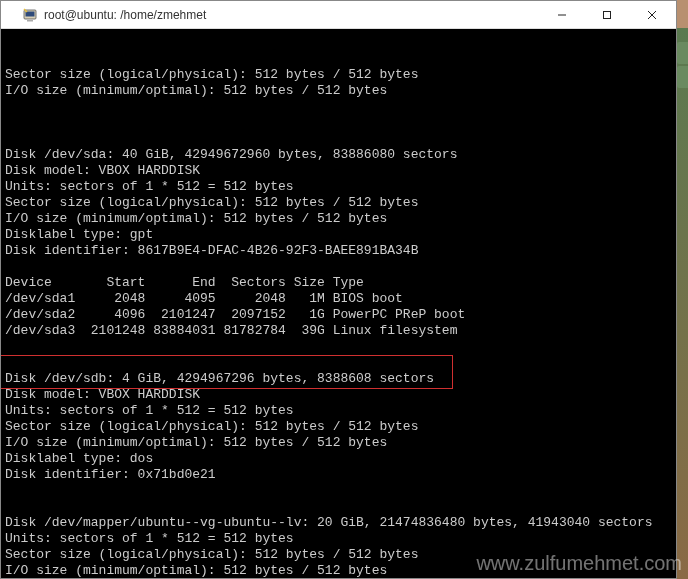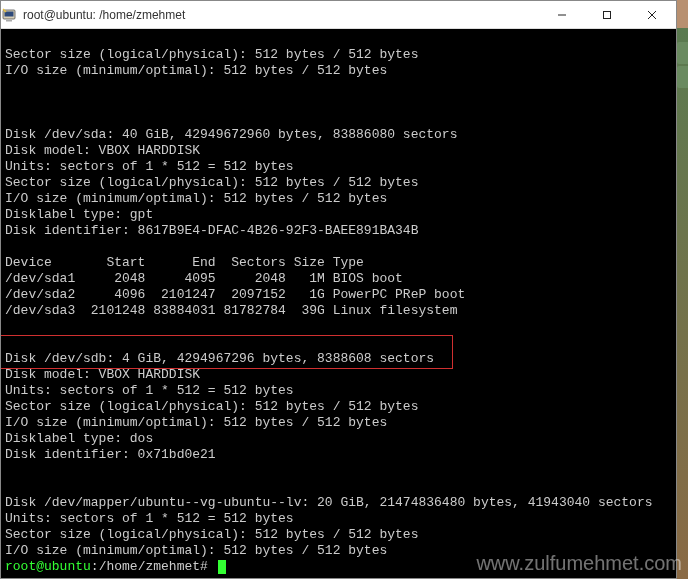--- a/index.html
+++ b/index.html
@@ -22,21 +22,21 @@
     border: 1px solid #888;
     display: flex;
     flex-direction: column;
   }
   .titlebar {
     height: 28px;
     background: #fff;
     border-bottom: 1px solid #ddd;
     display: flex;
     align-items: center;
-    padding: 0 2px 0 0;
+    padding: 0 2px 0 21px;
   }
   .app-icon {
     width: 16px;
     height: 16px;
     margin-right: 6px;
   }
   .title-text {
     flex: 1;
     font-family: "Segoe UI", sans-serif;
     font-size: 12px;
@@ -59,20 +59,21 @@
   }
   .terminal {
     flex: 1;
     background: #000;
     color: #ccc;
     padding: 2px 4px;
     white-space: pre;
     line-height: 16px;
     overflow: hidden;
     position: relative;
+    margin-top: 20px;
   }
   .highlight-box {
     position: absolute;
     border: 1px solid #d03030;
     pointer-events: none;
   }
   .prompt-line { color: #ccc; }
   .prompt-green { color: #3f3; }
   .cursor {
     display: inline-block;

